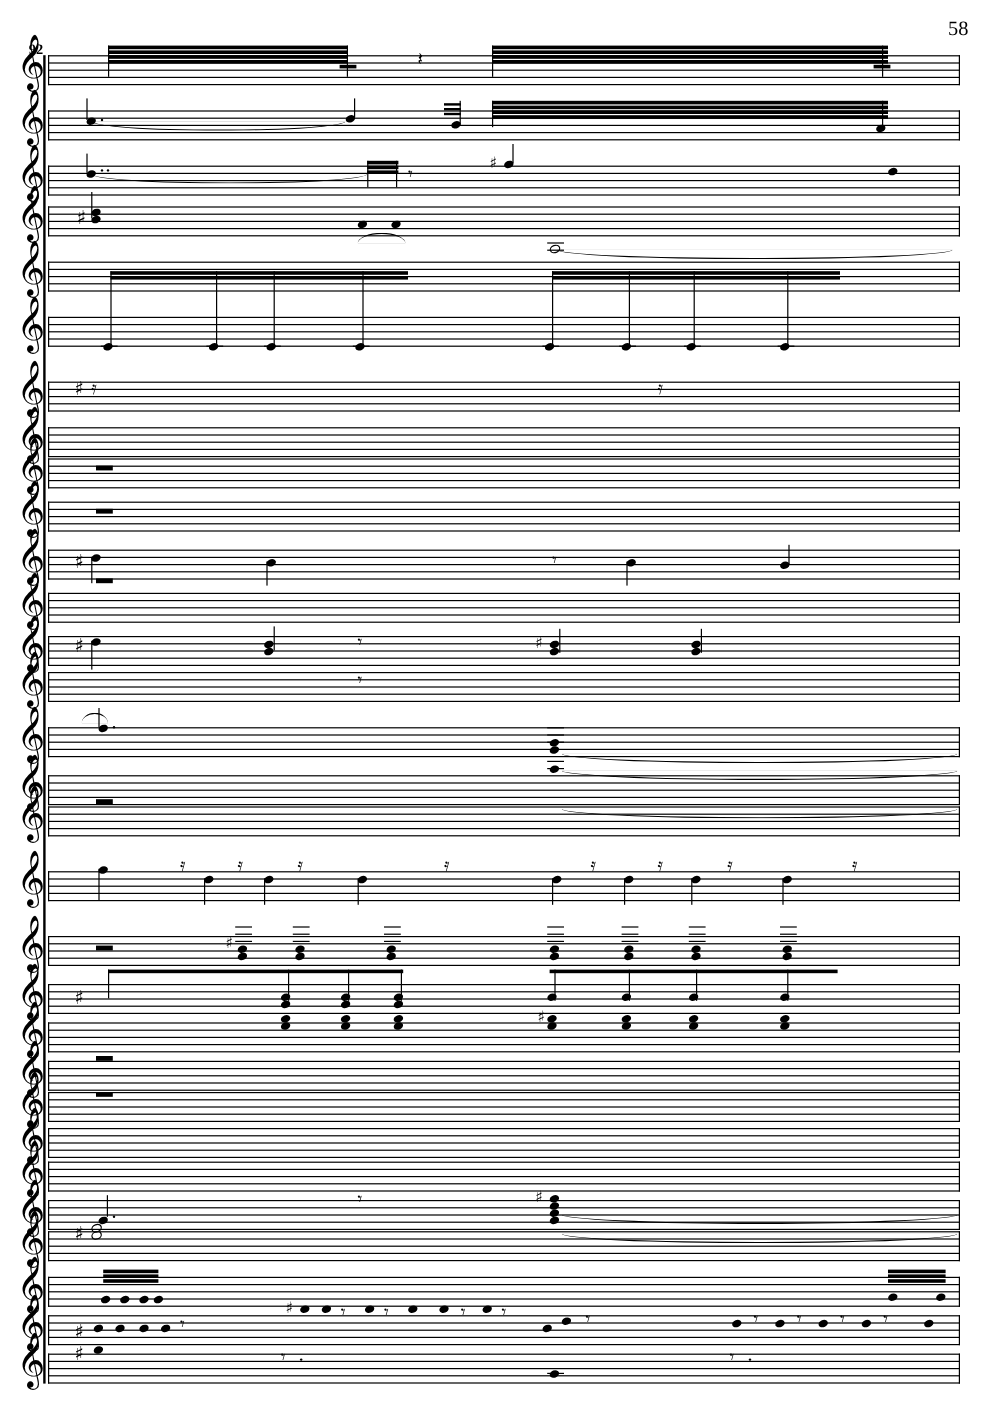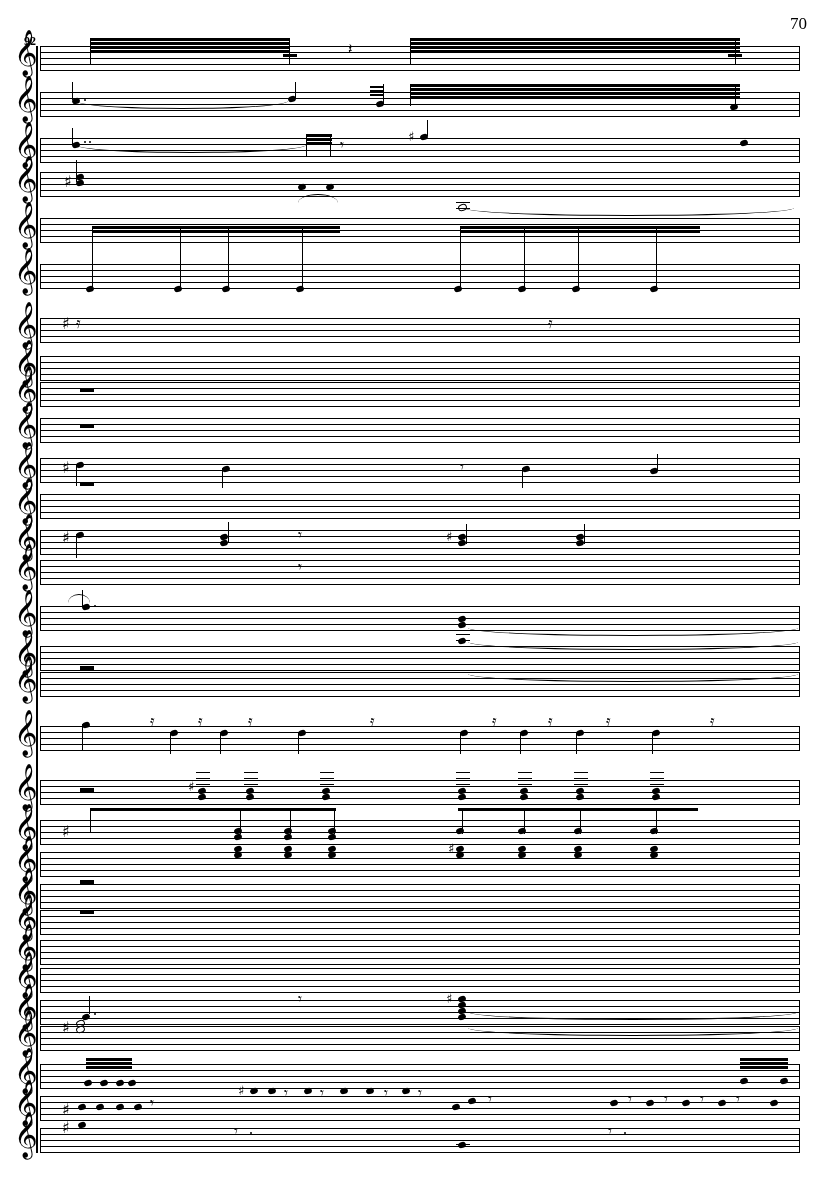--- a/index.html
+++ b/index.html
@@ -169,21 +169,21 @@
     height: 8px;
     border-top: 1.1px solid #000;
     border-radius: 50% 50% 0 0 / 100% 100% 0 0;
   }
 </style>
 </head>
 <body>
 
 <div id="page">
 
-  <div class="page-number">70</div>
+  <div class="page-number">58</div>
   <div class="measure-number">92</div>
 
   <div class="system-bracket" style="top:46px;height:1107px;"></div>
 
   <div class="staff" style="top:46px;">
     <div class="lines">
         <i></i>
         <i></i>
         <i></i>
         <i></i>

